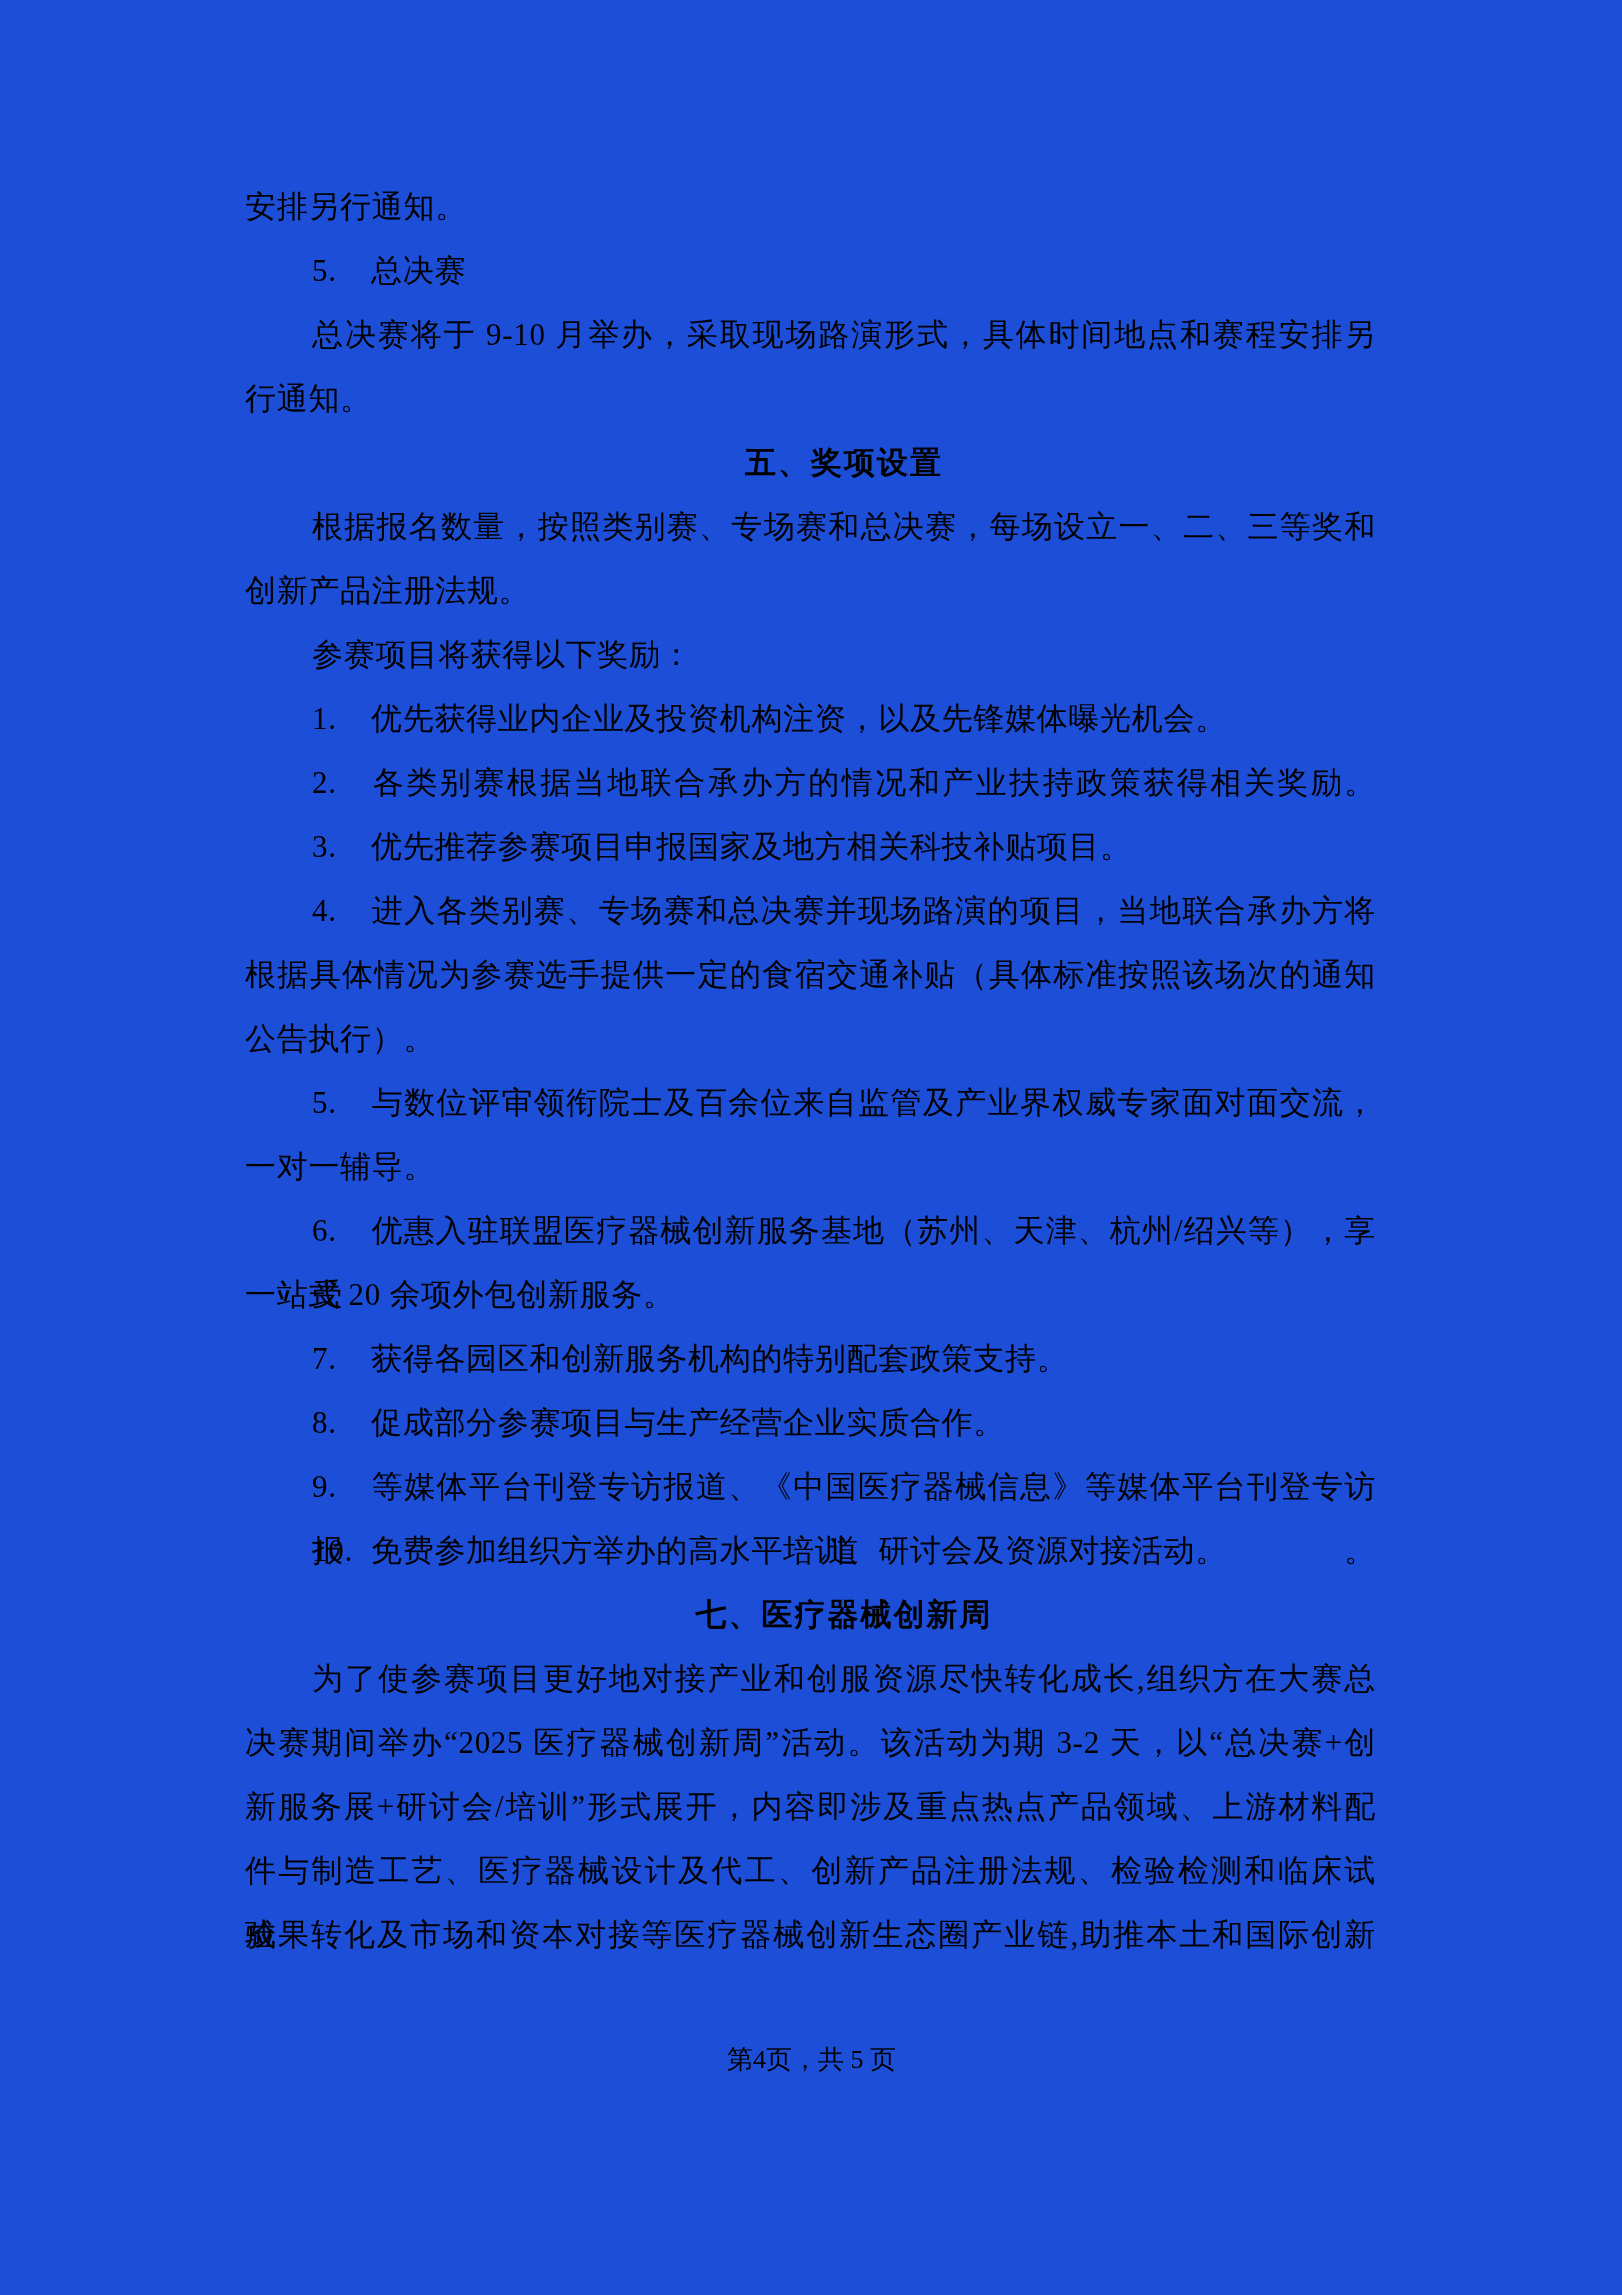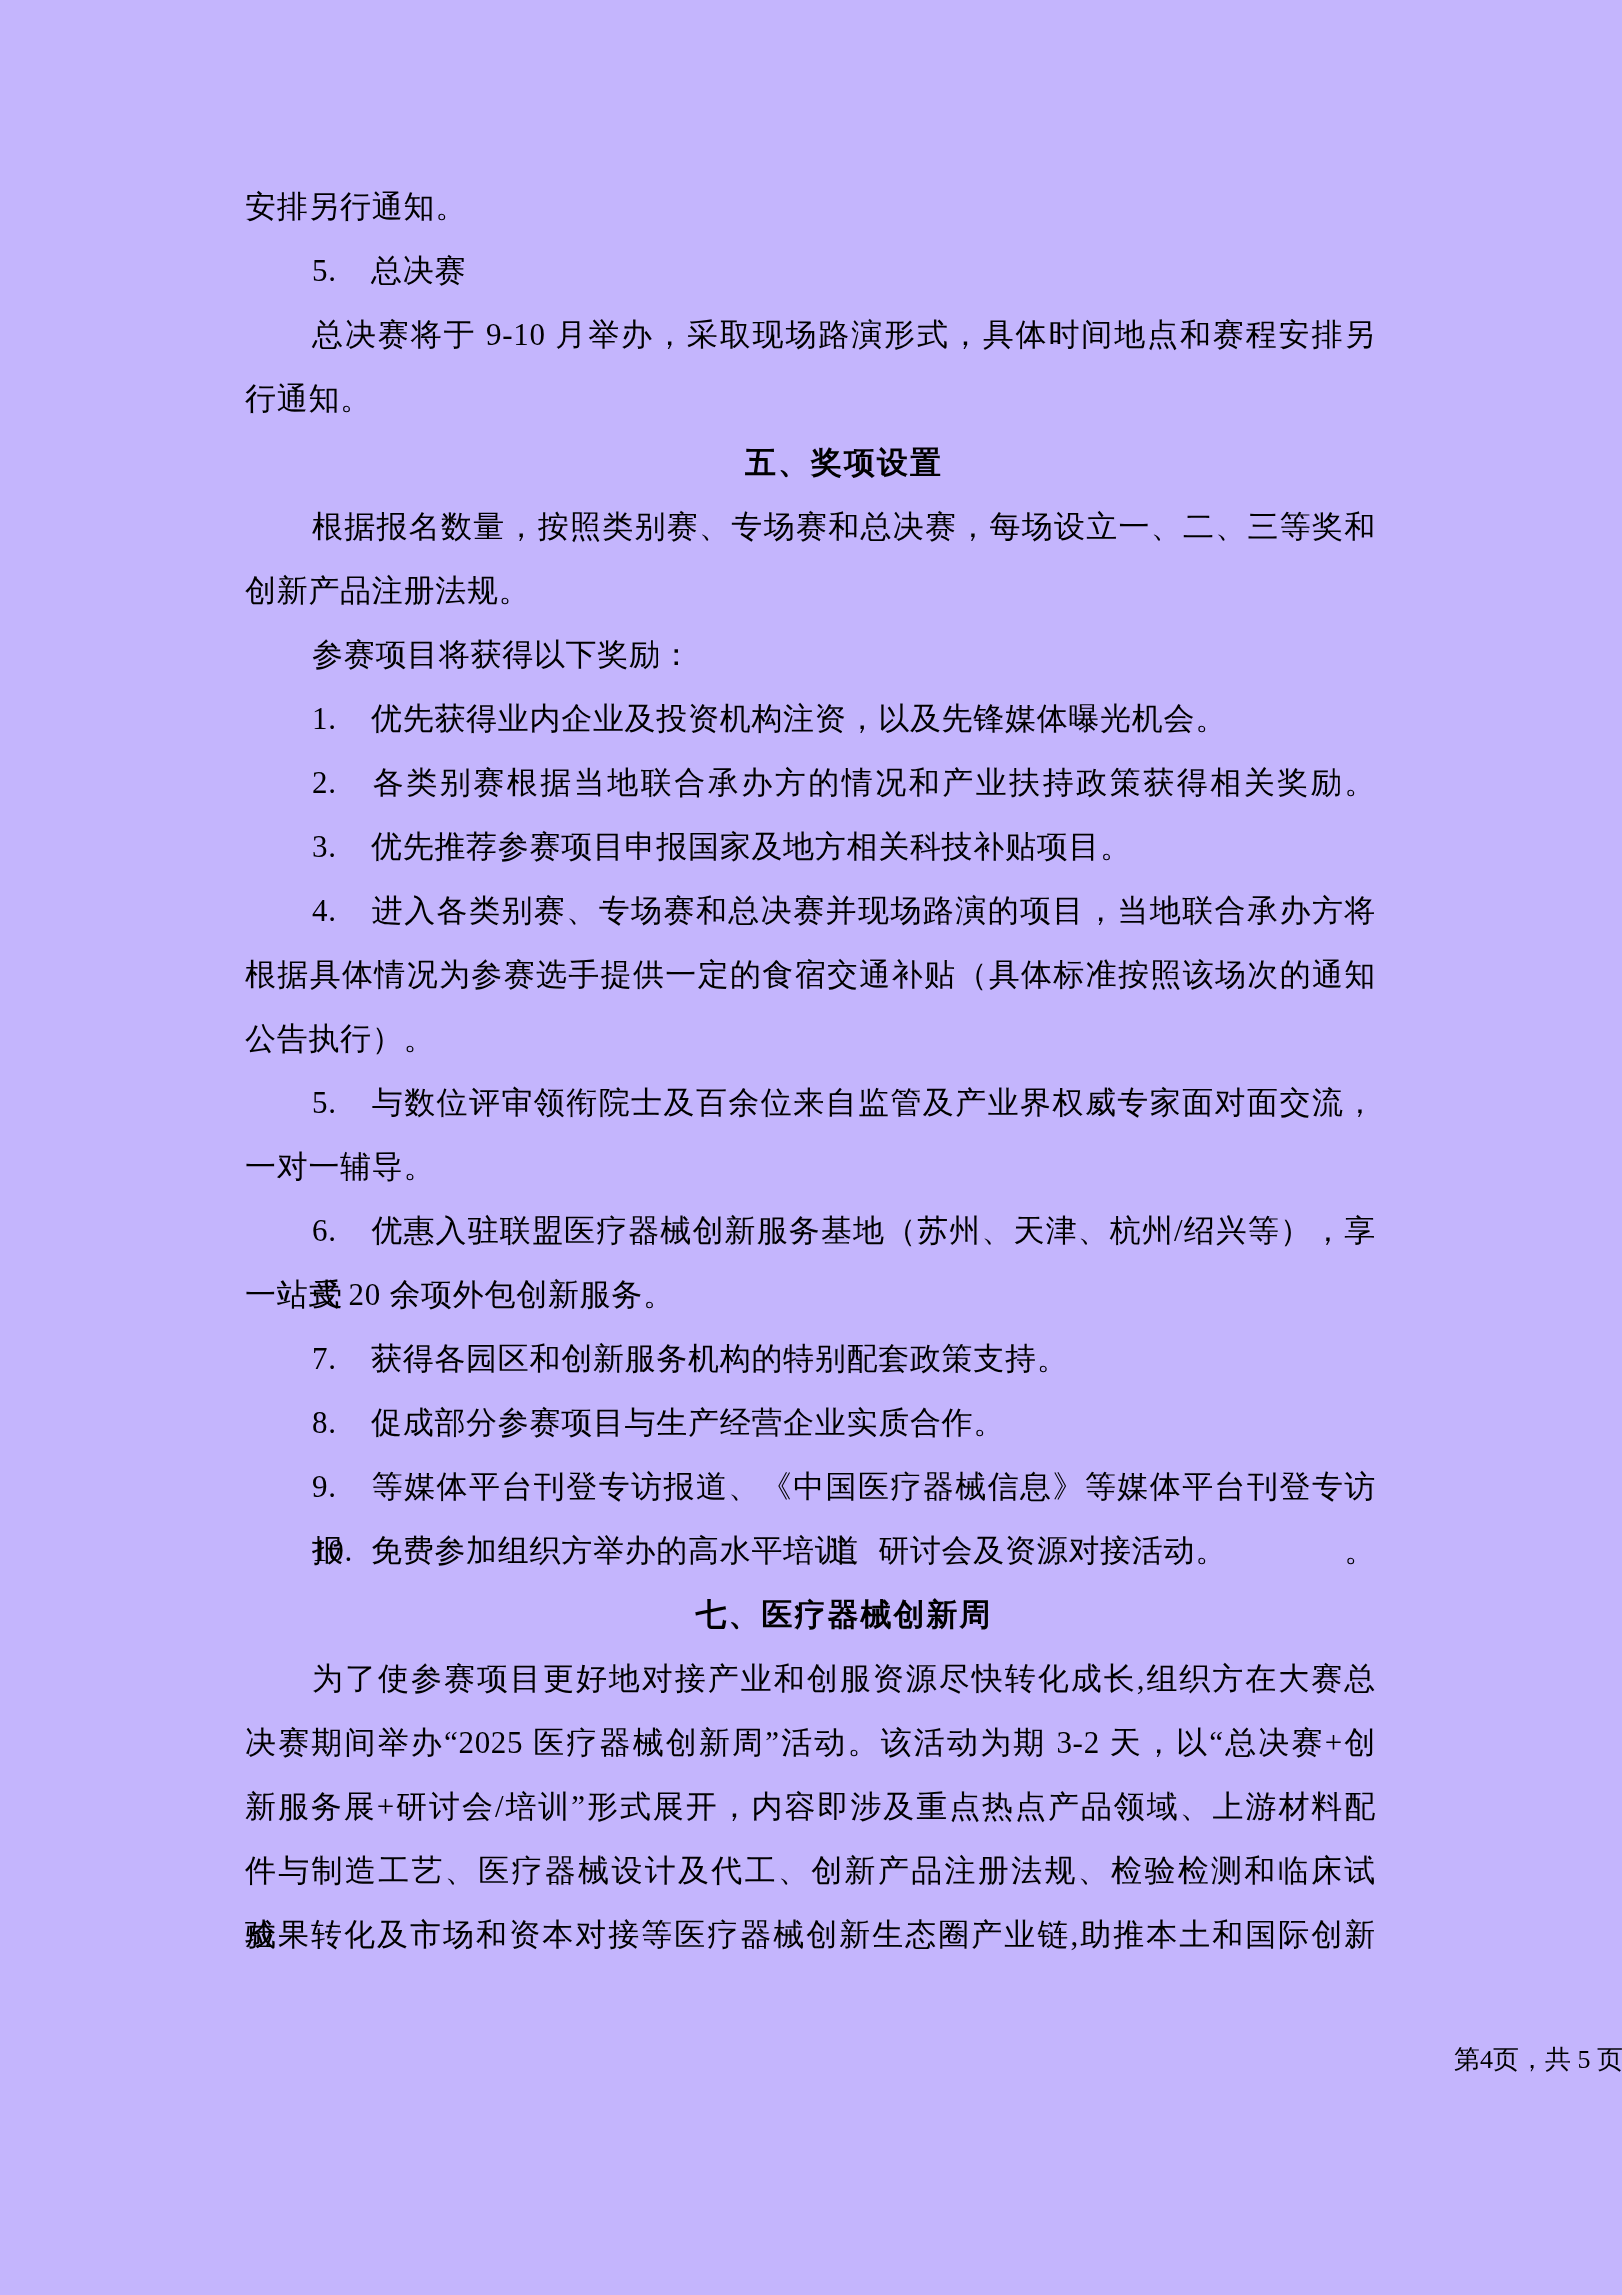--- a/index.html
+++ b/index.html
@@ -4,21 +4,21 @@
 <style>
   html, body {
     margin: 0;
     padding: 0;
     background: #ffffff;
   }
   .page {
     position: relative;
     width: 1623px;
     height: 2295px;
-    background: #c4b5fd;
+    background: #1d4ed8;
     color: #000000;
     font-family: "Liberation Serif", "DejaVu Serif", serif;
     overflow: hidden;
   }
   .content {
     position: absolute;
     top: 175px;
     left: 245px;
     width: 1131px;
   }
@@ -43,21 +43,21 @@
   }
   .num {
     display: inline-block;
     width: 59px;
   }
   .footer {
     position: absolute;
     top: 2040px;
     left: 0;
     width: 1623px;
-    text-align: right;
+    text-align: center;
     font-size: 26px;
     line-height: 39px;
   }
 </style>
 </head>
 <body>
 
 <div class="page">
   <div class="content">
 

